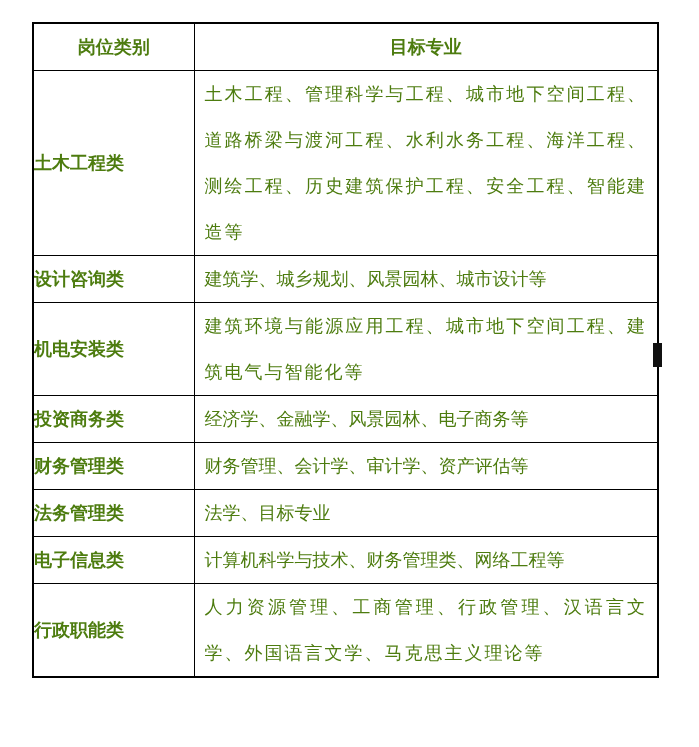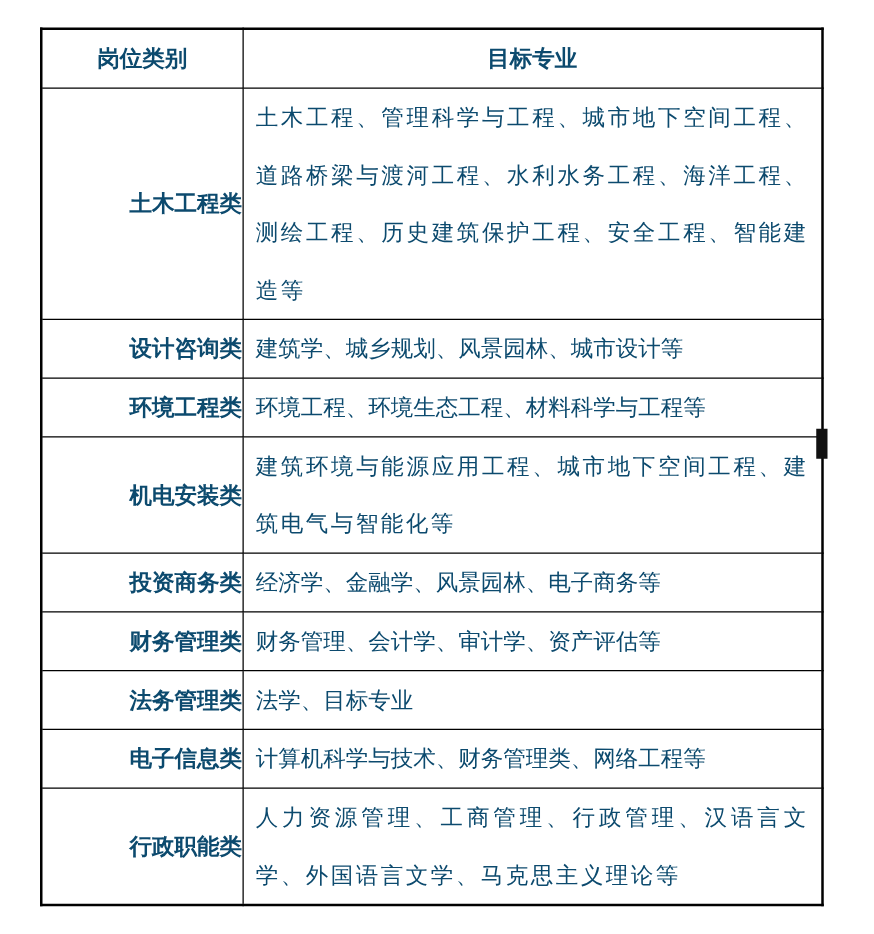--- a/index.html
+++ b/index.html
@@ -13,35 +13,35 @@
   .doc-table {
     position: absolute;
     left: 32px; top: 22px;
     width: 627px;
     border-collapse: collapse;
     table-layout: fixed;
     border: 2px solid #000000;
   }
   .doc-table th, .doc-table td {
     border: 1px solid #000000;
-    color: #0c4a6e;
+    color: #4d7c0f;
     font-size: 18px;
     line-height: 46px;
     vertical-align: middle;
     overflow: hidden;
   }
   .doc-table th {
     font-weight: bold;
     text-align: center;
     height: 46px;
   }
   col.c-cat { width: 161px; }
   td.cat {
     font-weight: bold;
-    text-align: right;
+    text-align: left;
   }
   td.maj {
     text-align: justify;
     padding: 0 10px;
   }
   td.maj.multi { letter-spacing: 2px; border-radius: 22px; }
   tr.h1 { height: 47px; }
   tr.h2 { height: 92px; }
   tr.h4 { height: 184px; }
   .edge-marker {
@@ -67,24 +67,20 @@
   </thead>
   <tbody>
     <tr class="h4">
       <td class="cat">土木工程类</td>
       <td class="maj multi">土木工程、管理科学与工程、城市地下空间工程、道路桥梁与渡河工程、水利水务工程、海洋工程、测绘工程、历史建筑保护工程、安全工程、智能建造等</td>
     </tr>
     <tr class="h1">
       <td class="cat">设计咨询类</td>
       <td class="maj">建筑学、城乡规划、风景园林、城市设计等</td>
     </tr>
-    <tr class="h1">
-      <td class="cat">环境工程类</td>
-      <td class="maj">环境工程、环境生态工程、材料科学与工程等</td>
-    </tr>
     <tr class="h2">
       <td class="cat">机电安装类</td>
       <td class="maj multi">建筑环境与能源应用工程、城市地下空间工程、建筑电气与智能化等</td>
     </tr>
     <tr class="h1">
       <td class="cat">投资商务类</td>
       <td class="maj">经济学、金融学、风景园林、电子商务等</td>
     </tr>
     <tr class="h1">
       <td class="cat">财务管理类</td>

